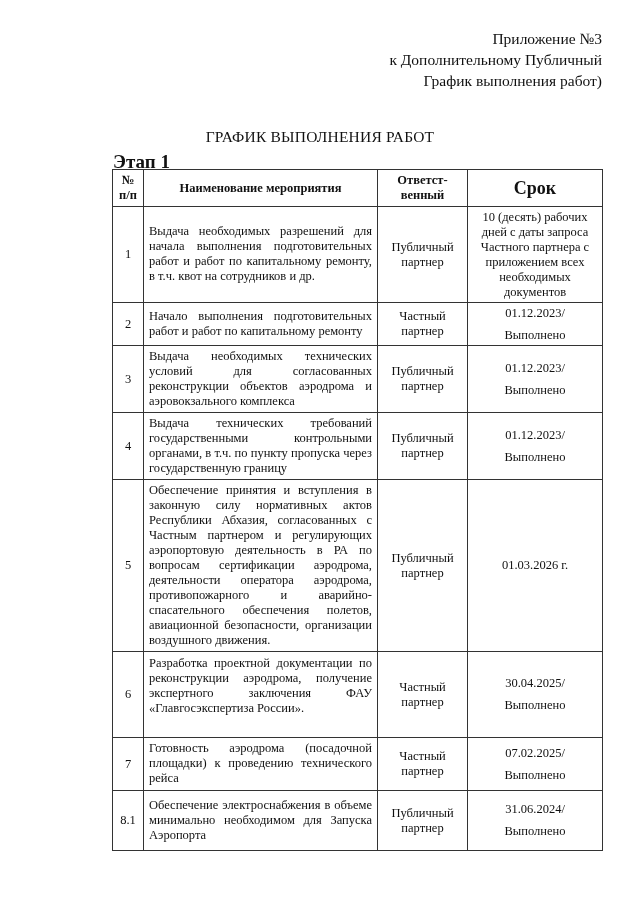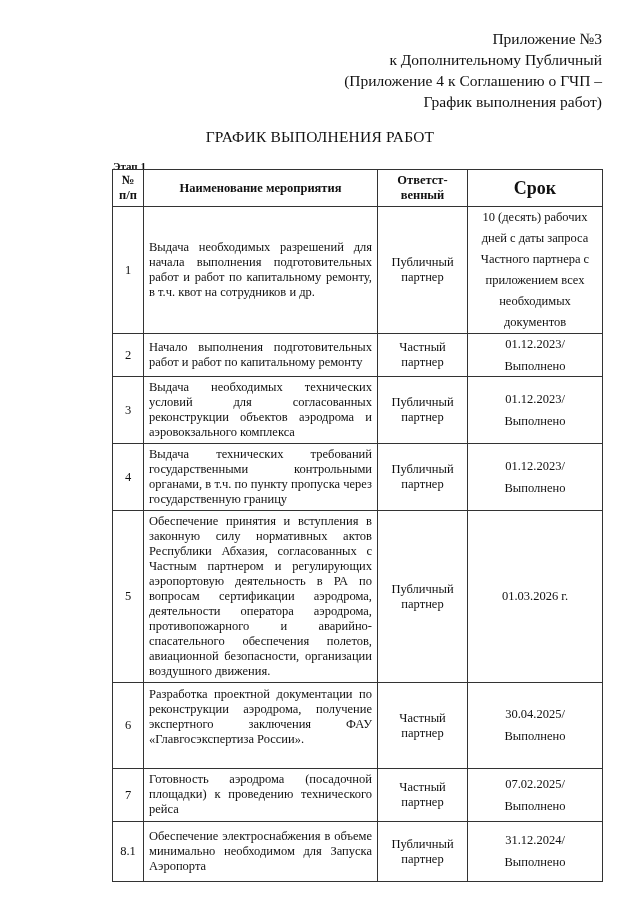--- a/index.html
+++ b/index.html
@@ -9,22 +9,22 @@
     }
     .appendix {
       position: absolute; right: 38px; top: 28px; text-align: right;
       font-size: 15.5px; line-height: 21px; margin-left: 48px;
     }
     .title {
       position: absolute; left: 0; right: 0; top: 128px; text-align: center;
       font-weight: normal; font-size: 15.5px; letter-spacing: 0.2px;
     }
     .stage {
-      position: absolute; left: 113px; top: 160px;
-      font-weight: bold; font-size: 11px;
+      position: absolute; left: 113px; top: 151px;
+      font-weight: bold; font-size: 19px;
     }
     table.schedule {
       position: absolute; left: 112px; top: 169px;
       width: 490px; border-collapse: collapse; table-layout: fixed;
       font-size: 12.5px; line-height: 15px;
     }
     table.schedule td, table.schedule th {
       border: 1.3px solid #333333; vertical-align: middle; padding: 0 5px;
     }
     table.schedule th { font-weight: bold; text-align: center; font-size: 12.5px; }
@@ -40,29 +40,28 @@
     tr.h-head { height: 37px; }
     tr.h1 { height: 96px; }
     tr.h2 { height: 43px; }
     tr.h3 { height: 67px; }
     tr.h4 { height: 67px; }
     tr.h5 { height: 172px; }
     tr.h6 { height: 86px; }
     tr.h7 { height: 53px; }
     tr.h8 { height: 60px; }
     .name.top { vertical-align: top; padding-top: 4px !important; }
-    .term-multi { line-height: 21px; }
+    .term-multi { line-height: 15px; }
   </style>
 </head>
 <body>
 
 <div class="appendix">
   <div>Приложение №3</div>
   <div>к Дополнительному Публичный</div>
-  <div>(Приложение 4 к Соглашению о ГЧП –</div>
   <div>График выполнения работ)</div>
 </div>
 
 <div class="title">ГРАФИК ВЫПОЛНЕНИЯ РАБОТ</div>
 <div class="stage">Этап 1</div>
 
 <table class="schedule">
   <colgroup>
     <col class="c-num">
       <col class="c-name">
@@ -117,16 +116,16 @@
       <tr class="h7">
         <td class="num">7</td>
         <td class="name">Готовность аэродрома (посадочной площадки) к проведению технического рейса</td>
         <td class="resp">Частный партнер</td>
         <td class="term"><span>07.02.2025/</span><span class="status">Выполнено</span></td>
       </tr>
       <tr class="h8">
         <td class="num">8.1</td>
         <td class="name">Обеспечение электроснабжения в объеме минимально необходимом для Запуска Аэропорта</td>
         <td class="resp">Публичный партнер</td>
-        <td class="term"><span>31.12.2024/</span><span class="status">Выполнено</span></td>
+        <td class="term"><span>31.06.2024/</span><span class="status">Выполнено</span></td>
       </tr>
     </tbody>
 </table>
 
 </body></html>

